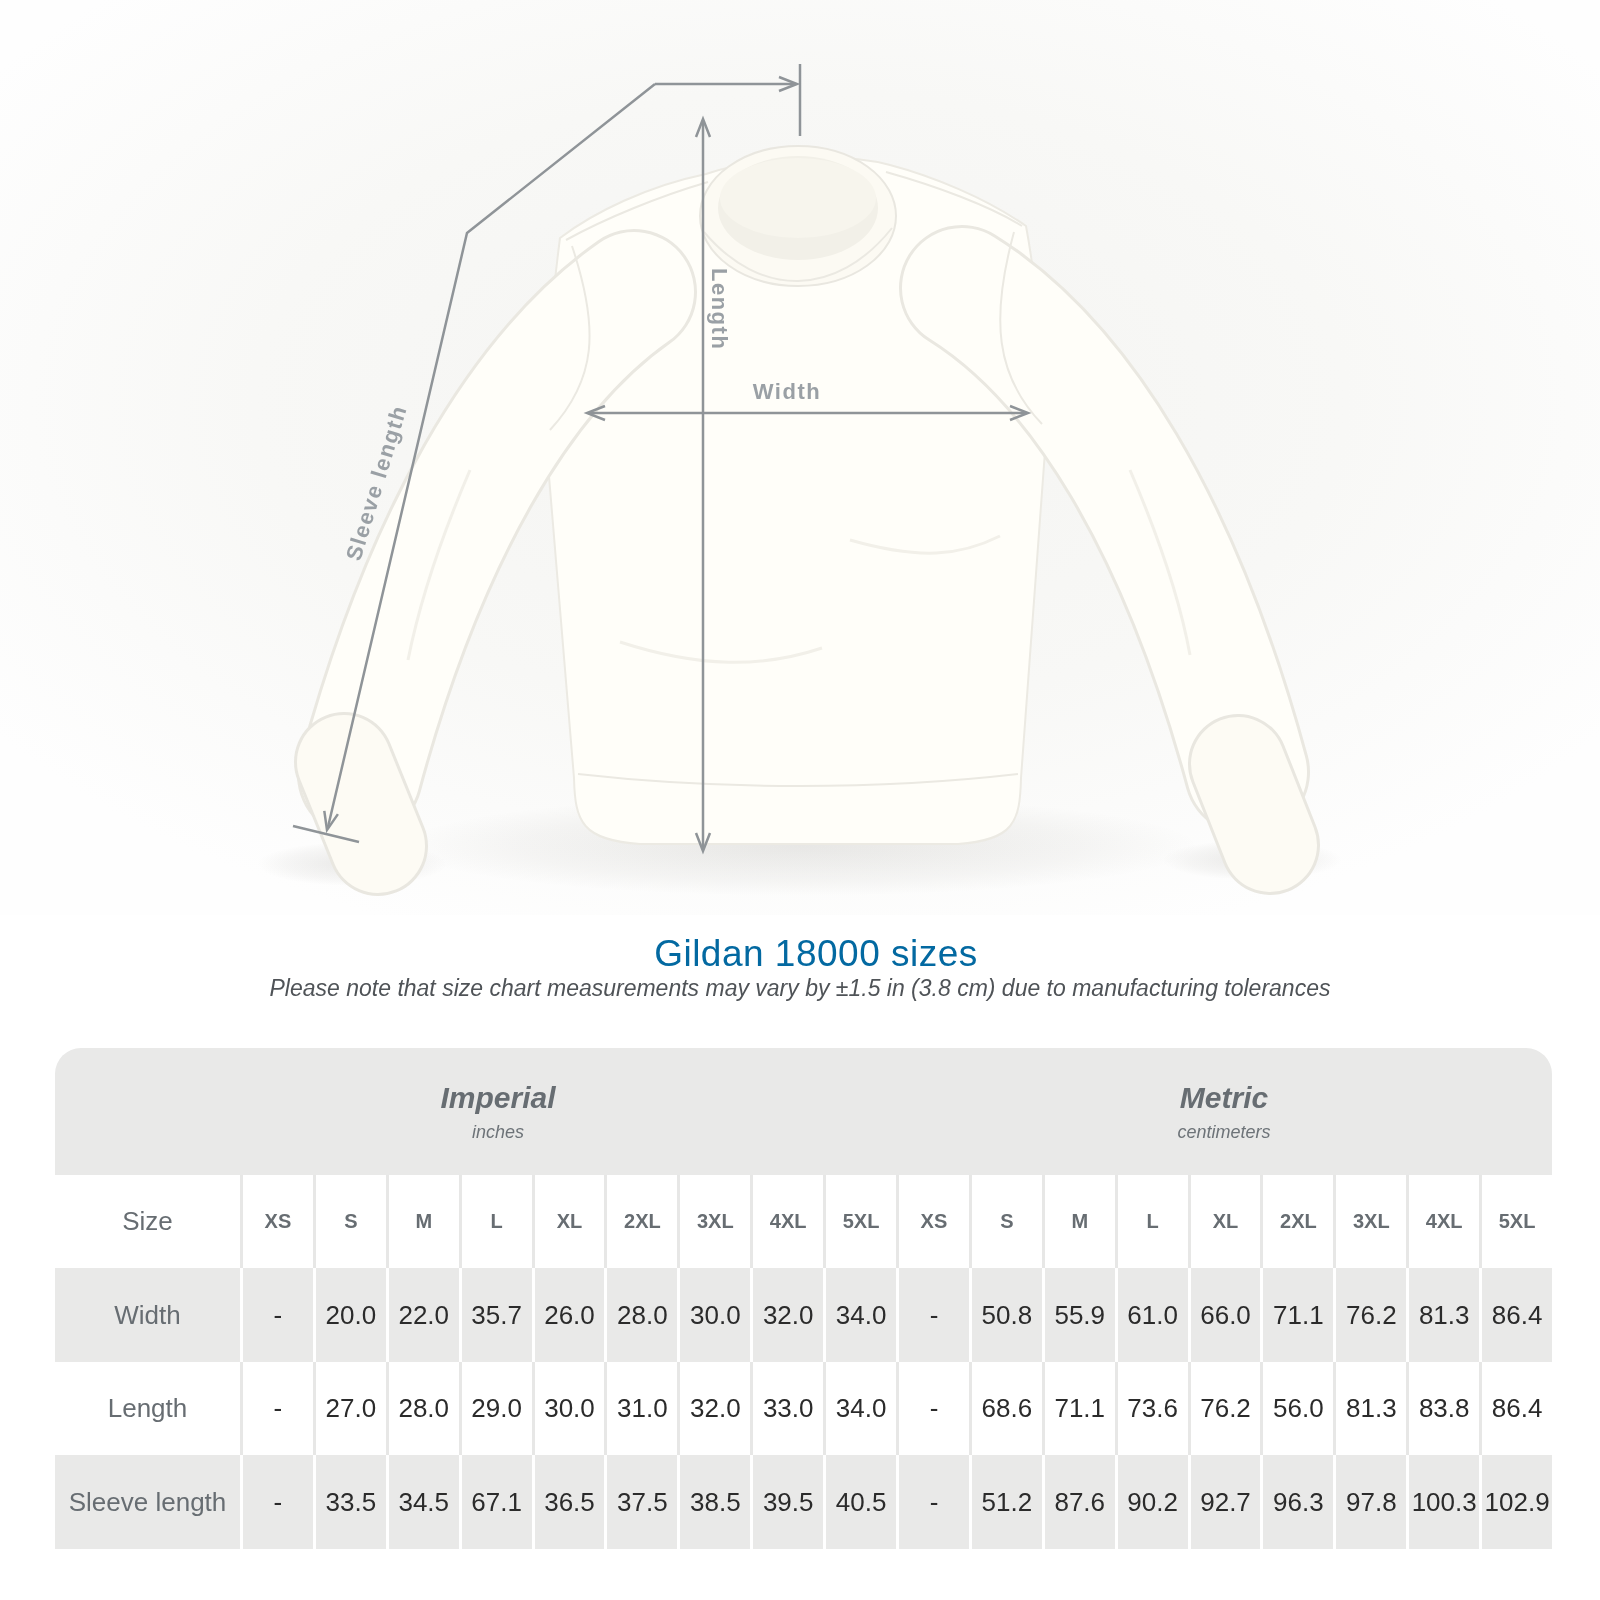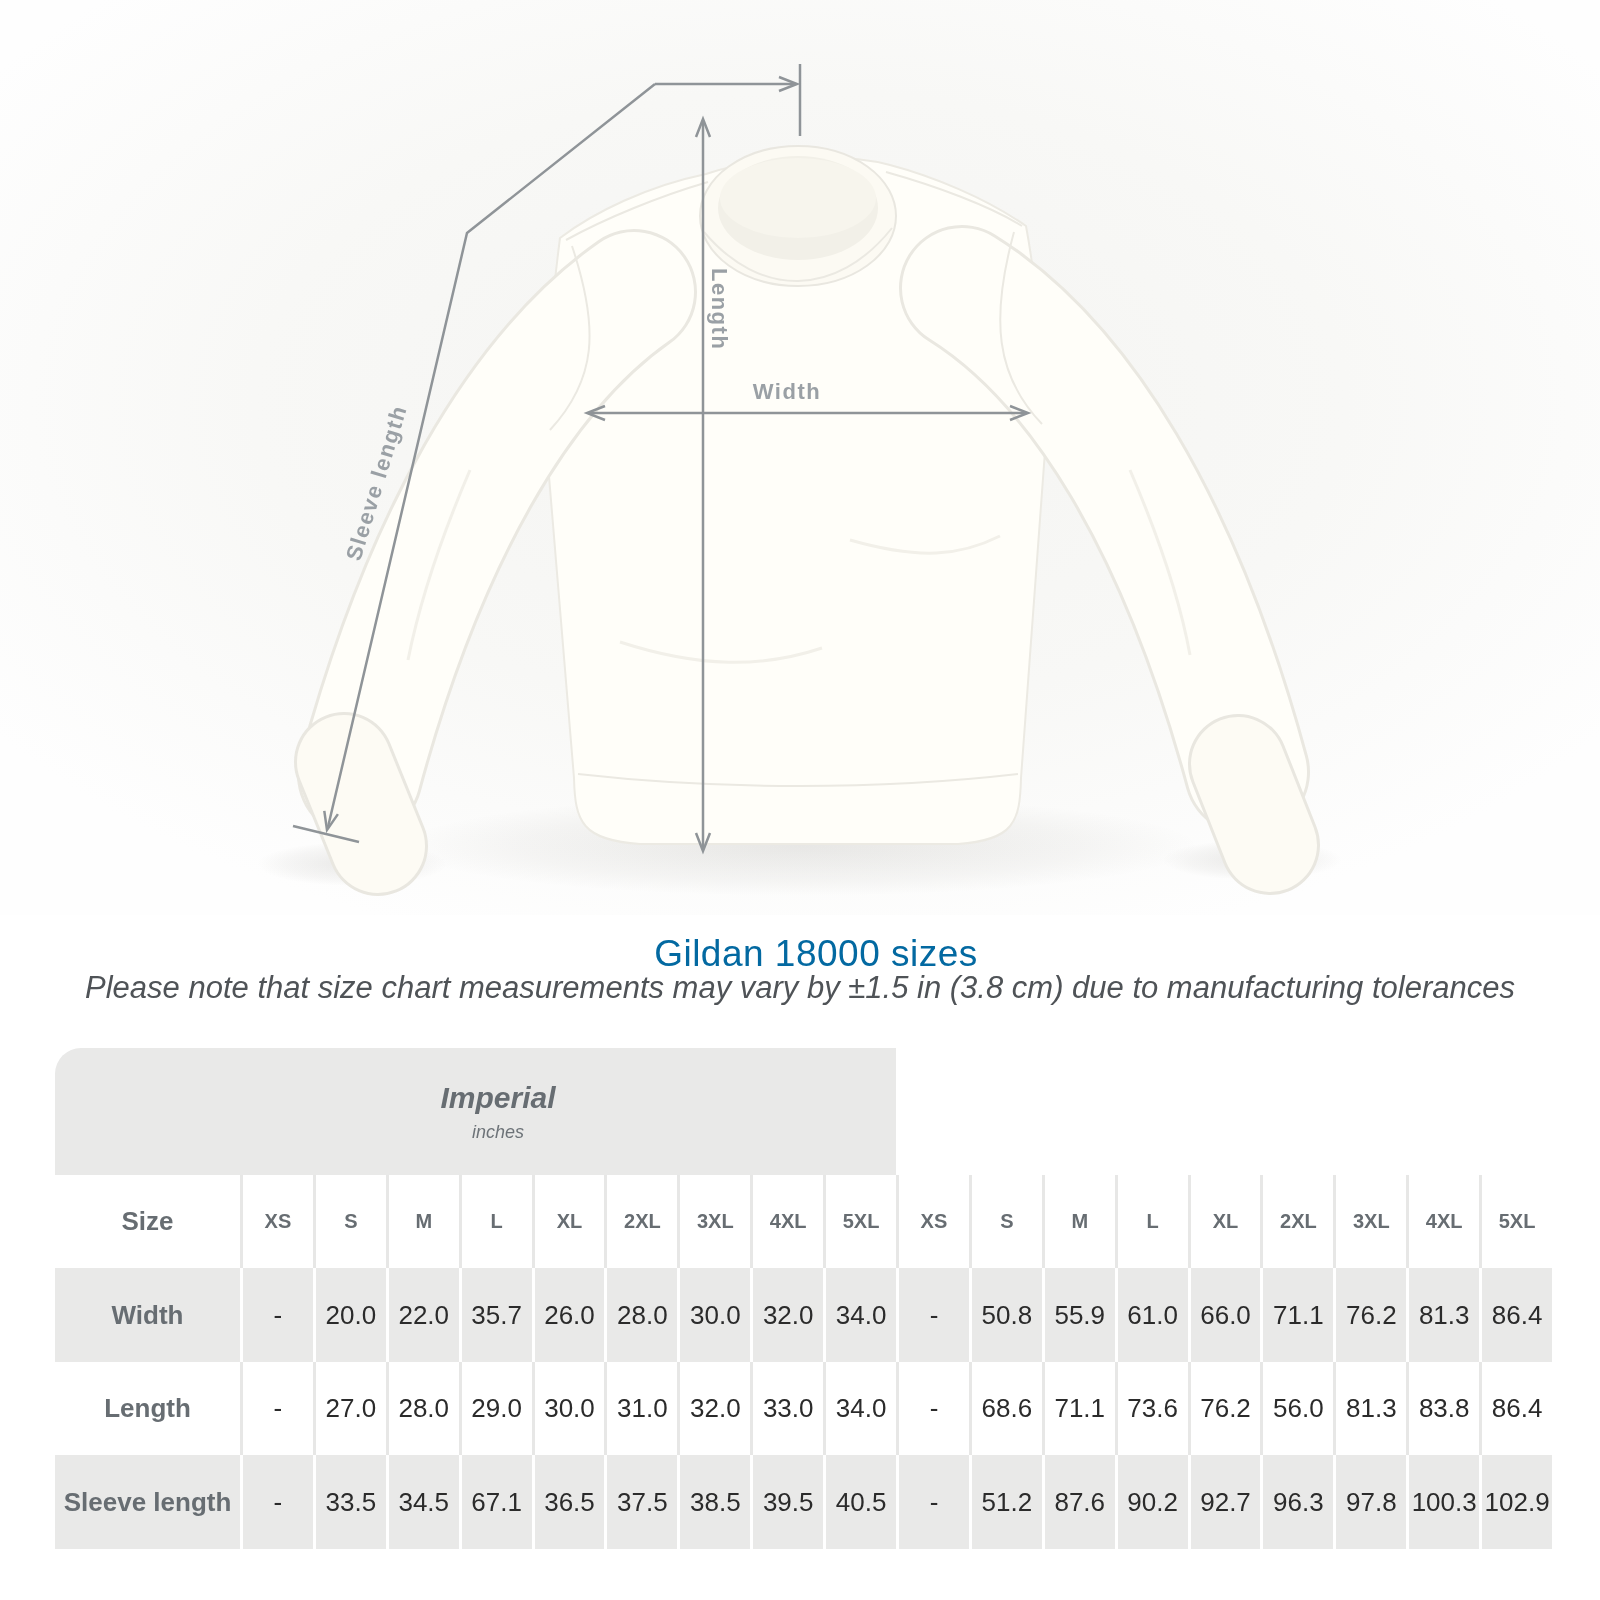--- a/index.html
+++ b/index.html
@@ -3,38 +3,38 @@
 <meta charset="utf-8">
 <style>
   html,body{margin:0;padding:0;background:#fff;}
   *{box-sizing:border-box;}
   .page{position:relative;width:1600px;height:1600px;background:#ffffff;overflow:hidden;
         font-family:"Liberation Sans",sans-serif;}
   .hero{position:absolute;top:0;left:0;width:1600px;height:915px;}
   .page-title{position:absolute;top:932px;left:0;width:1600px;text-align:center;
         font-size:37px;line-height:44px;font-weight:normal;color:#0369a1;letter-spacing:.5px;margin-left:16px;}
   .page-note{position:absolute;top:974px;left:0;width:1600px;text-align:center;
-        font-size:31px;line-height:28px;font-style:italic;color:#4f5357;}
+        font-size:23px;line-height:28px;font-style:italic;color:#4f5357;}
   .size-table{position:absolute;top:1048px;left:55px;width:1497px;}
   .band-row{display:flex;height:127px;}
   .band{background:#e9e9e8;display:flex;flex-direction:column;align-items:center;
         justify-content:center;gap:7px;}
   .band.imperial{flex:0 0 841px;border-top-left-radius:26px;padding-left:45px;}
   .band.metric{flex:1 1 auto;border-top-right-radius:26px;}
   .band-title{font-size:30px;font-weight:bold;font-style:italic;color:#676d72;}
   .band-sub{font-size:18px;font-style:italic;color:#6d7378;}
   .trow{display:flex;}
   .trow.hdr{height:93px;background:#ffffff;--sep:#e7e7e6;}
   .trow.r0{height:94px;background:#e9e9e8;--sep:#ffffff;}
   .trow.r1{height:93px;background:#ffffff;--sep:#e7e7e6;}
   .trow.r2{height:94px;background:#e9e9e8;--sep:#ffffff;}
   .trow.r2 .cell:first-child{border-bottom-left-radius:26px;}
   .trow.r2 .cell:last-child{border-bottom-right-radius:26px;}
   .cell{display:flex;align-items:center;justify-content:center;background:inherit;}
-  .cell.rlabel{flex:0 0 185px;font-size:26px;font-weight:bold;color:#676d72;}
+  .cell.rlabel{flex:0 0 185px;font-size:26px;font-weight:normal;color:#676d72;}
   .cell.hcell{font-size:20px;font-weight:bold;color:#676d72;}
   .cell.val{font-size:26px;color:#2b2b2b;}
   .cell.hcell,.cell.val{flex:1 1 0;}
   .trow .cell + .cell{border-left:3px solid var(--sep);}
   .anno{stroke:#8f9498;stroke-width:2.5;fill:none;}
   .anno-label{font-family:"Liberation Sans",sans-serif;font-size:22px;font-weight:bold;
         fill:#9aa0a5;letter-spacing:1.5px;}
   .seam{stroke:#ebe9e2;stroke-width:2;fill:none;}
   .wrk{stroke:#f2f0e9;stroke-width:3;fill:none;}
 </style>
@@ -138,20 +138,24 @@
 
   <div class="page-title">Gildan 18000 sizes</div>
   <div class="page-note">Please note that size chart measurements may vary by ±1.5 in (3.8 cm) due to manufacturing tolerances</div>
 
   <div class="size-table">
 
     <div class="band-row">
       <div class="band imperial">
         <div class="band-title">Imperial</div>
         <div class="band-sub">inches</div>
+      </div>
+      <div class="band metric">
+        <div class="band-title">Metric</div>
+        <div class="band-sub">centimeters</div>
       </div>
     </div>
 
     <div class="trow hdr">
       <div class="cell rlabel">Size</div>
       <div class="cell hcell">XS</div>
       <div class="cell hcell">S</div>
       <div class="cell hcell">M</div>
       <div class="cell hcell">L</div>
       <div class="cell hcell">XL</div>

